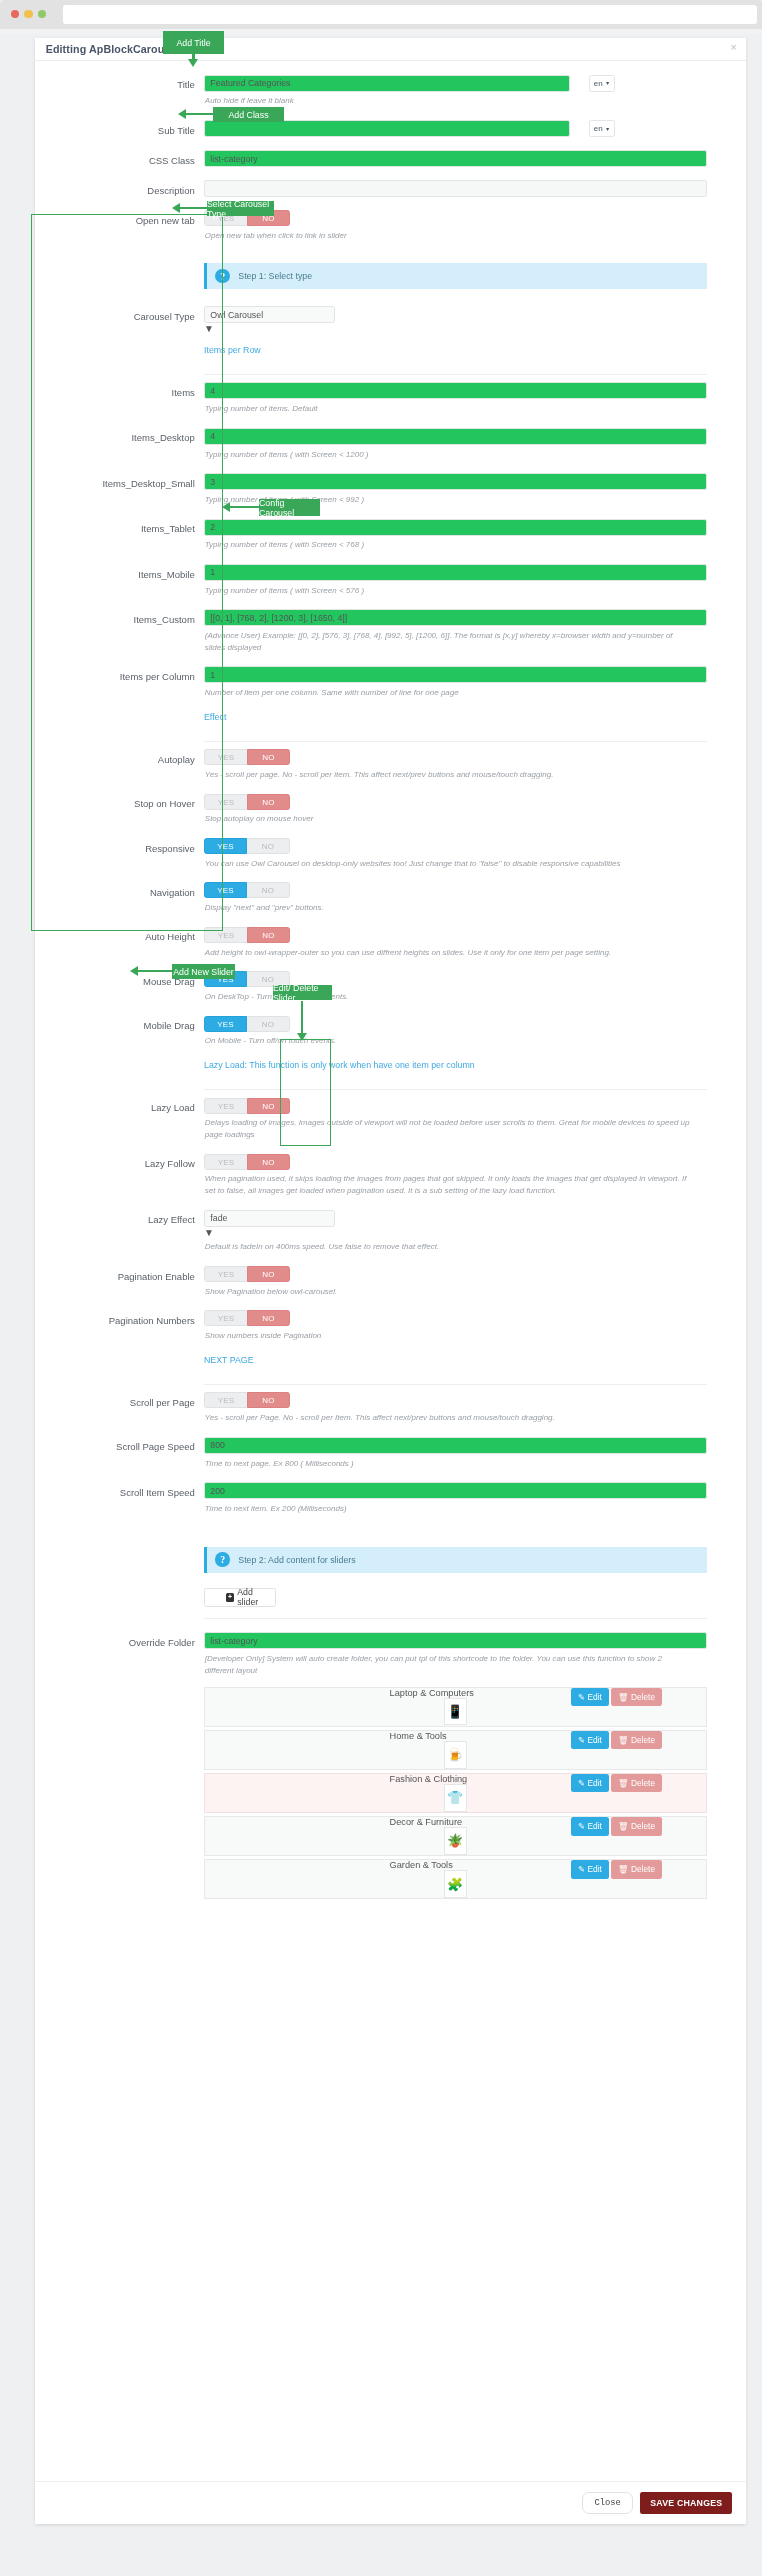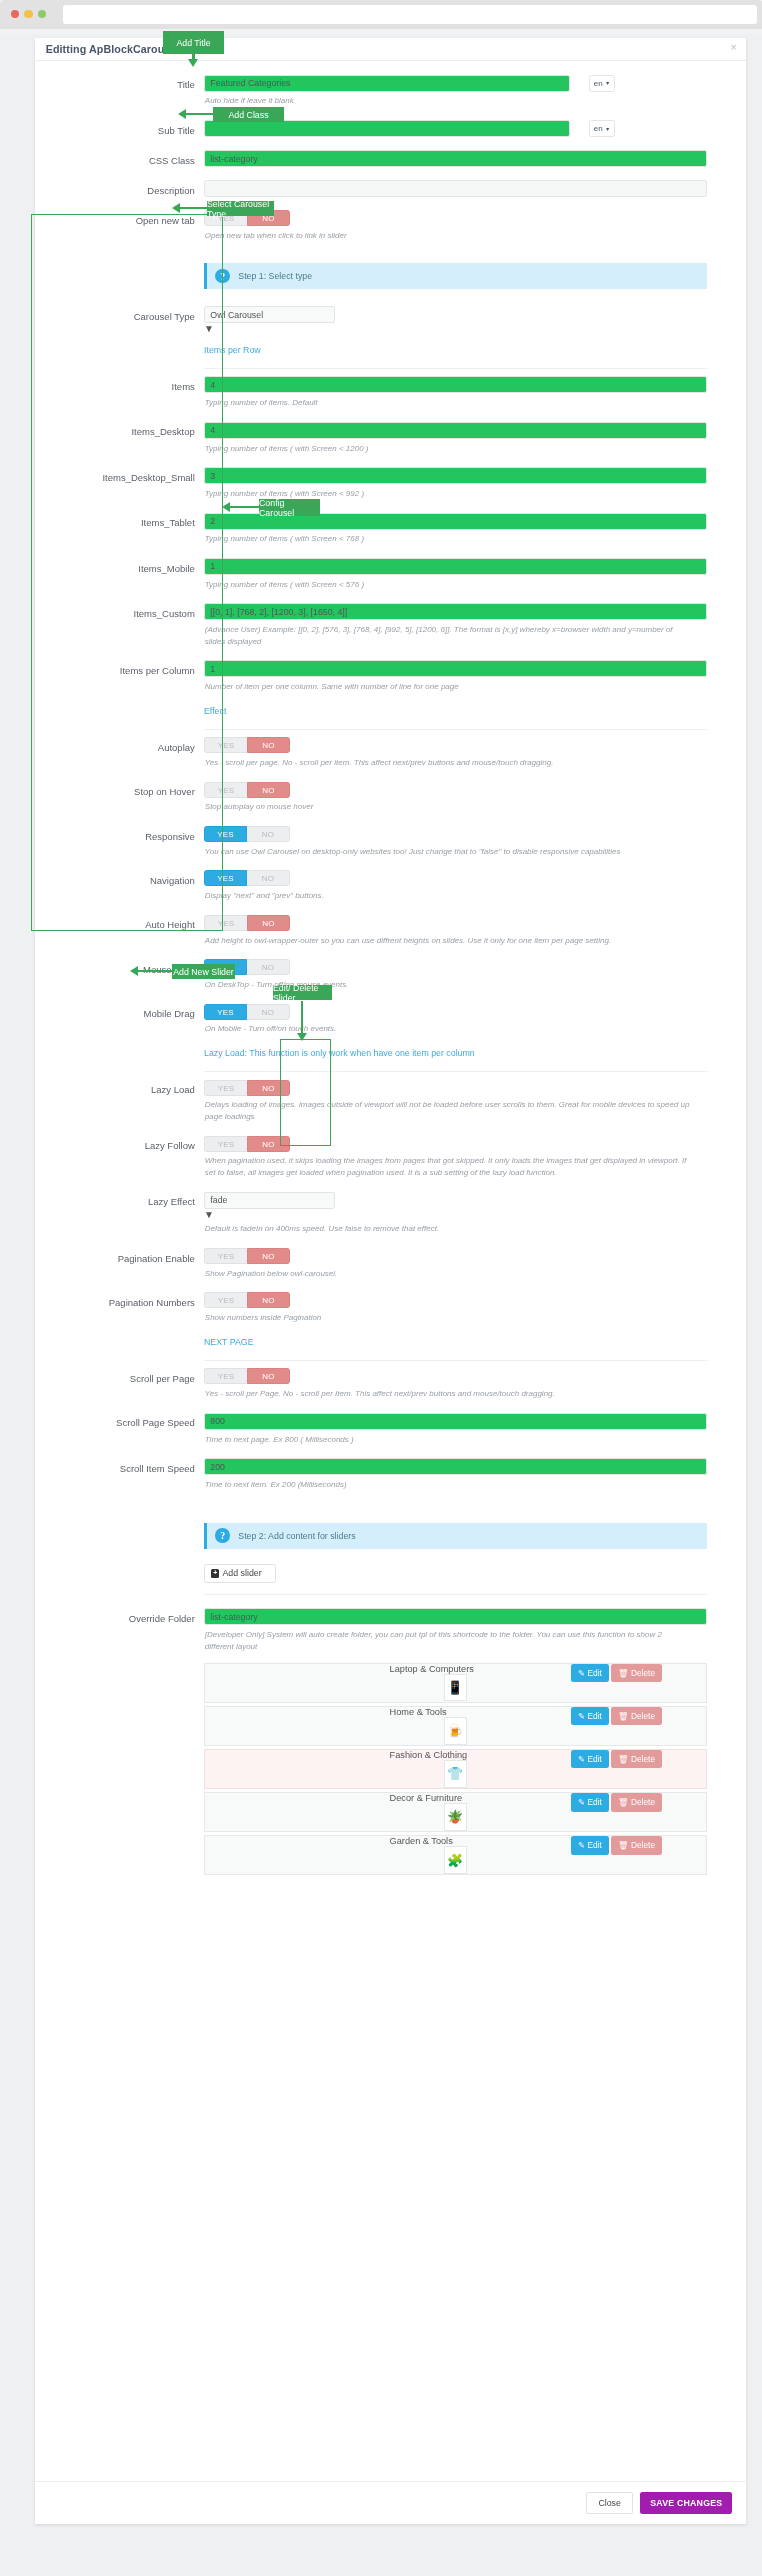--- a/index.html
+++ b/index.html
@@ -111,21 +111,21 @@
   .tg-off-yes{ background:#eceeef; color:#b7bcc1; border:0.8px solid #dfe2e4; border-right:none; border-radius:2.3px 0 0 2.3px;}
   .tg-on-no  { background:#e28b8b; color:#fff; border:0.8px solid #dc8080; border-radius:0 2.3px 2.3px 0;}
   .tg-on-yes { background:#2cace3; color:#fff; border:0.8px solid #24a3da; border-radius:2.3px 0 0 2.3px;}
   .tg-off-no { background:#eceeef; color:#b7bcc1; border:0.8px solid #dfe2e4; border-left:none; border-radius:0 2.3px 2.3px 0;}
 
   
   .sec-link{
     margin-left:169px; width:503px;
     color:#3fa9e0; font-size:8.8px;
     border-bottom:0.8px solid #eceff1;
-    padding-bottom:13px; margin-bottom:7.6px;
+    padding-bottom:19px; margin-bottom:7.6px;
   }
 
   
   .info{
     margin-left:169px; width:503px;
     background:#d4effb; border-left:3.1px solid #2cace3;
     height:26px; display:flex; align-items:center; gap:8.4px;
     padding-left:8.4px; margin-top:4.6px;
   }
   .q-icon{
@@ -152,21 +152,21 @@
   .hl-box{
     position:absolute; border:1.5px solid #39a757; z-index:28;
     pointer-events:none;
   }
 
   
   .add-slider{
     width:72px; height:19px;
     border:0.8px solid #e0e3e5; background:#fff; border-radius:2.3px;
     display:flex; align-items:center; gap:3.1px;
-    padding-left:6px; font-size:8.8px; color:#444;
+    padding-left:21px; font-size:8.8px; color:#444;
   }
   .plus-ico{
     width:8.4px; height:8.4px; background:#333; color:#fff;
     font-size:6.9px; line-height:8.4px; text-align:center;
     border-radius:1.5px; font-weight:bold;
   }
   .divider{ margin-left:169px; width:503px; border-top:0.8px solid #eceff1; margin-top:10.7px; }
 
   
   .slider-list{ margin-left:169px; width:503px; margin-top:10.7px; }
@@ -199,26 +199,26 @@
 
   
   .modal-foot{
     position:absolute; left:0; bottom:0; width:711px; height:43px;
     border-top:0.8px solid #eceff1;
     display:flex; align-items:center; justify-content:flex-end;
     gap:6.9px; padding-right:13.7px;
   }
   .btn-close{
     height:21.4px; padding:0 11.4px; border:0.8px solid #e0e3e5;
-    background:#fff; color:#444; border-radius:2px; font-size:8.8px;
-    font-family:Liberation Sans, sans-serif;
+    background:#fff; color:#444; border-radius:7px; font-size:8.8px;
+    font-family:Liberation Mono, monospace;
   }
   .btn-save{
     height:21.4px; padding:0 10px; border:none;
-    background:#a21caf; color:#fff; border-radius:2.3px;
+    background:#7f1d1d; color:#fff; border-radius:2.3px;
     font-size:8.8px; font-weight:bold; letter-spacing:0.2px;
     font-family:"Liberation Sans", sans-serif;
   }
 </style>
 </head>
 <body>
 
 <div class="browser-chrome">
   <div class="dots">
     <div class="dot red"></div>

